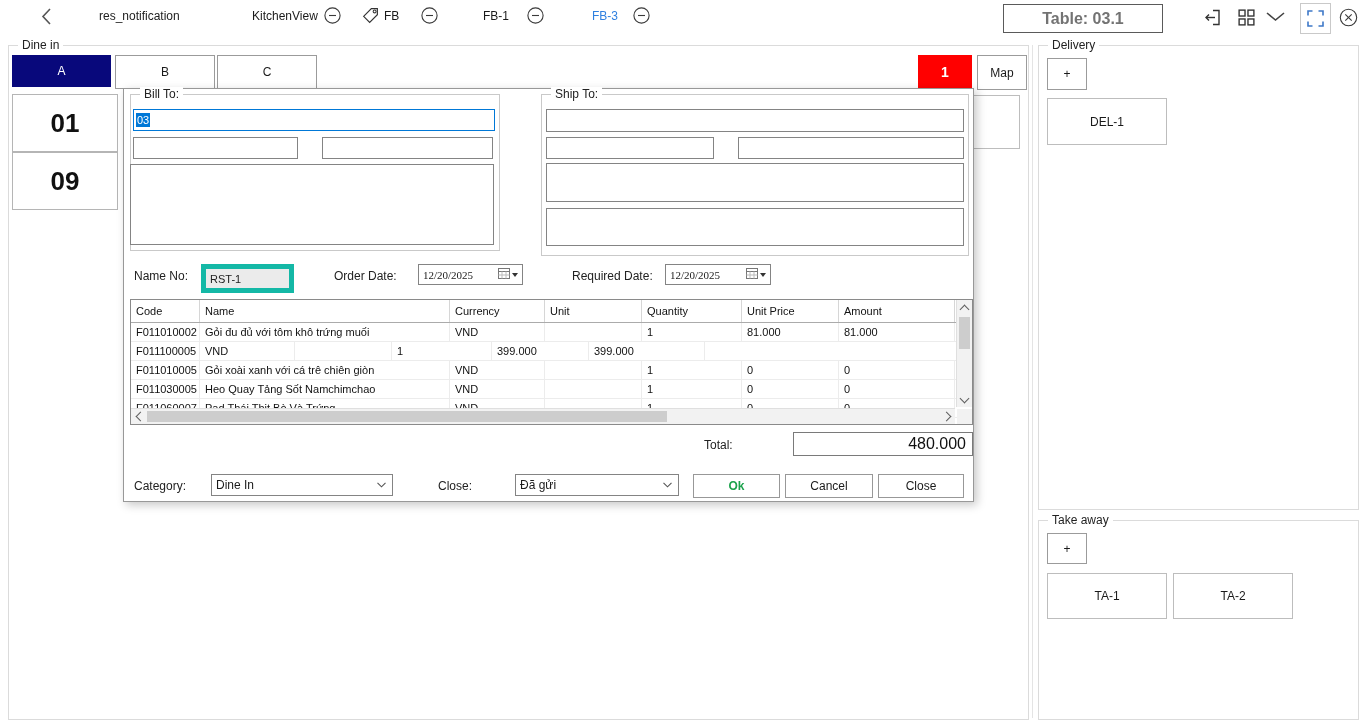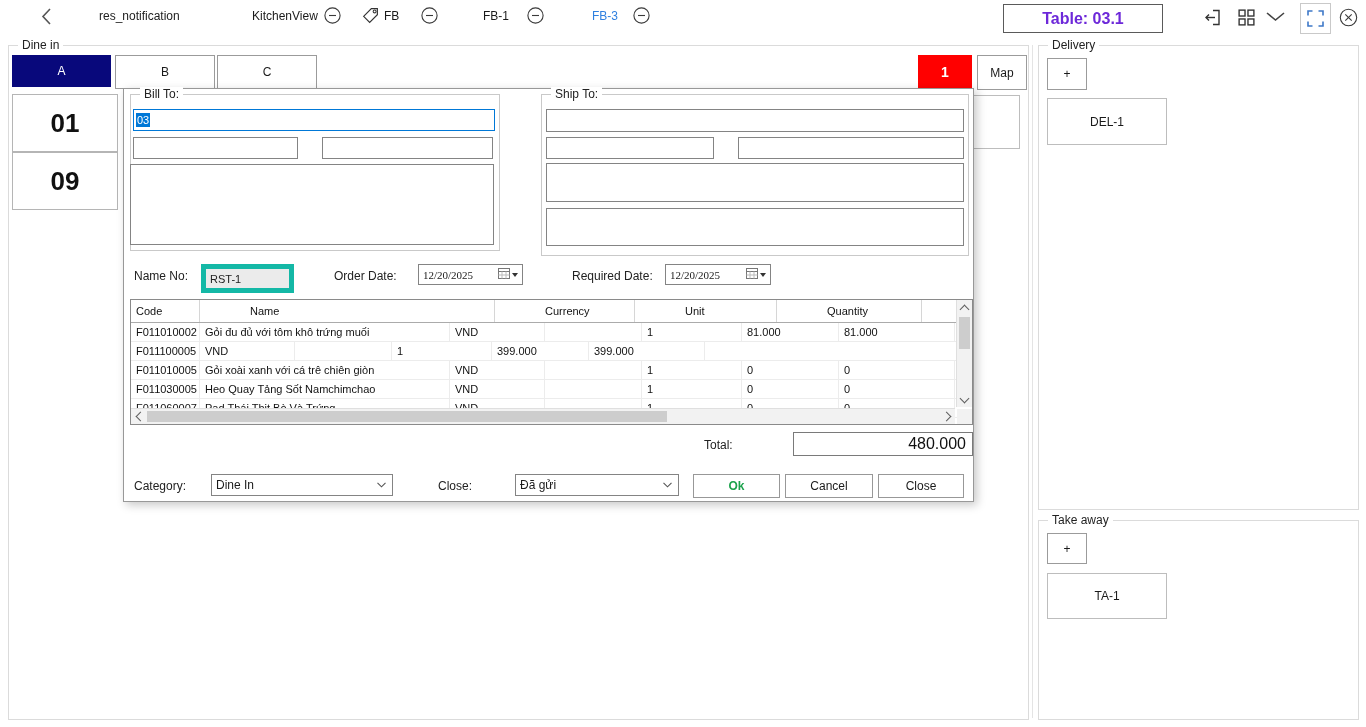--- a/index.html
+++ b/index.html
@@ -6,21 +6,21 @@
   .app{position:relative;width:1366px;height:727px;background:#fff;overflow:hidden;
        font-family:"Liberation Sans",sans-serif;color:#1a1a1a;font-size:12px;}
   .abs{position:absolute;}
   .txt{position:absolute;white-space:nowrap;}
   
   .group{position:absolute;border:1px solid #DBDBDB;}
   .glabel{position:absolute;top:-8px;left:9px;background:#fff;padding:0 4px;font-size:12px;color:#222;white-space:nowrap;}
   
   .minus-ic,.icon-btn{position:absolute;cursor:pointer;}
   .table-indicator{position:absolute;left:1003px;top:4px;width:158px;height:27px;border:1px solid #5A5A5A;
-      display:flex;align-items:center;justify-content:center;font-weight:bold;font-size:16px;color:#6d28d9;}
+      display:flex;align-items:center;justify-content:center;font-weight:bold;font-size:16px;color:#737373;}
   .fsbox{position:absolute;left:1300px;top:3px;width:29px;height:29px;border:1px solid #C9C9C9;
       display:flex;align-items:center;justify-content:center;}
   
   .zone-tab{position:absolute;top:55px;height:32px;display:flex;align-items:center;justify-content:center;
       background:#fff;border:1px solid #9B9B9B;font-size:12px;cursor:pointer;}
   .zone-tab.sel{border:none;color:#fff;background:#08087B;}
   .alert-badge{position:absolute;left:918px;top:55px;width:54px;height:33px;background:#FF0000;color:#fff;
       display:flex;align-items:center;justify-content:center;font-weight:bold;font-size:14px;cursor:pointer;}
   .mini-btn{position:absolute;display:flex;align-items:center;justify-content:center;background:#fff;
       border:1px solid #9B9B9B;font-size:12px;cursor:pointer;}
@@ -47,21 +47,21 @@
       font-size:12px;cursor:pointer;}
   .combo .cval{flex:1;padding-left:4px;}
   .combo svg{margin-right:6px;}
   .dlg-btn{position:absolute;height:22px;background:#fff;border:1px solid #989898;display:flex;align-items:center;
       justify-content:center;font-size:12px;cursor:pointer;}
   .total-input{position:absolute;background:#fff;border:1px solid #7A7A7A;display:flex;align-items:center;
       justify-content:flex-end;padding-right:6px;font-size:16px;color:#111;}
   
   .grid{position:absolute;left:6px;top:210px;width:841px;height:124px;border:1px solid #8A8A8A;
       font-size:11px;overflow:hidden;background:#fff;}
-  .grid-header{display:flex;height:22px;border-bottom:1px solid #ABABAB;background:#fff;gap:45px;}
+  .grid-header{display:flex;height:22px;border-bottom:1px solid #ABABAB;background:#fff;}
   .grid-header .gcell{border-right:1px solid #D6D6D6;}
   .gcell{flex:none;box-sizing:border-box;display:flex;align-items:center;padding:0 5px;overflow:hidden;
       white-space:nowrap;color:#111;}
   .grow{display:flex;height:18px;border-bottom:1px solid #ECECEC;}
   .grow .gcell{border-right:1px solid #ECECEC;}
   .vscroll{position:absolute;top:0;right:0;width:15px;height:107px;background:#F2F2F2;border-left:1px solid #DFDFDF;}
   .hscroll{position:absolute;left:0;bottom:0;width:824px;height:15px;background:#F2F2F2;border-top:1px solid #DFDFDF;}
   .scorner{position:absolute;right:0;bottom:0;width:15px;height:15px;background:#F2F2F2;}
   .vthumb{position:absolute;left:2px;top:17px;width:11px;height:32px;background:#CDCDCD;}
   .hthumb{position:absolute;left:16px;top:2px;width:520px;height:11px;background:#CDCDCD;}
@@ -188,20 +188,21 @@
   <div class="group" style="left:1038px;top:45px;width:319px;height:463px;">
     <span class="glabel">Delivery</span>
     <div class="mini-btn" style="left:8px;top:12px;width:38px;height:30px;">+</div>
     <div class="order-card" style="left:8px;top:52px;width:118px;height:45px;">DEL-1</div>
   </div>
 
   <div class="group" style="left:1038px;top:520px;width:319px;height:198px;">
     <span class="glabel">Take away</span>
     <div class="mini-btn" style="left:8px;top:12px;width:38px;height:29px;">+</div>
     <div class="order-card" style="left:8px;top:52px;width:118px;height:44px;">TA-1</div>
+    <div class="order-card" style="left:134px;top:52px;width:118px;height:44px;">TA-2</div>
   </div>
 
   <div class="dialog">
 
     <div class="group" style="left:6px;top:5px;width:368px;height:155px;border-color:#C9C9C9;">
       <span class="glabel">Bill To:</span>
     </div>
     <div class="win-input focused" style="left: 9px; top: 20px; width: 358px; height: 20px; border-color: rgb(0, 120, 215);">
       <span class="sel-text" style="background: rgb(0, 120, 215);">03</span>
     </div>

